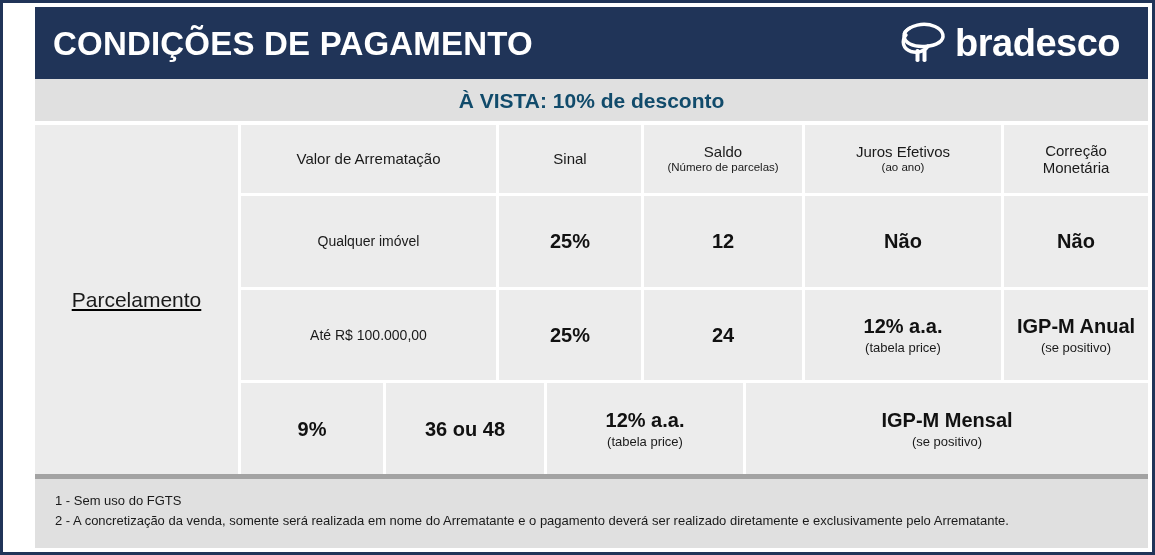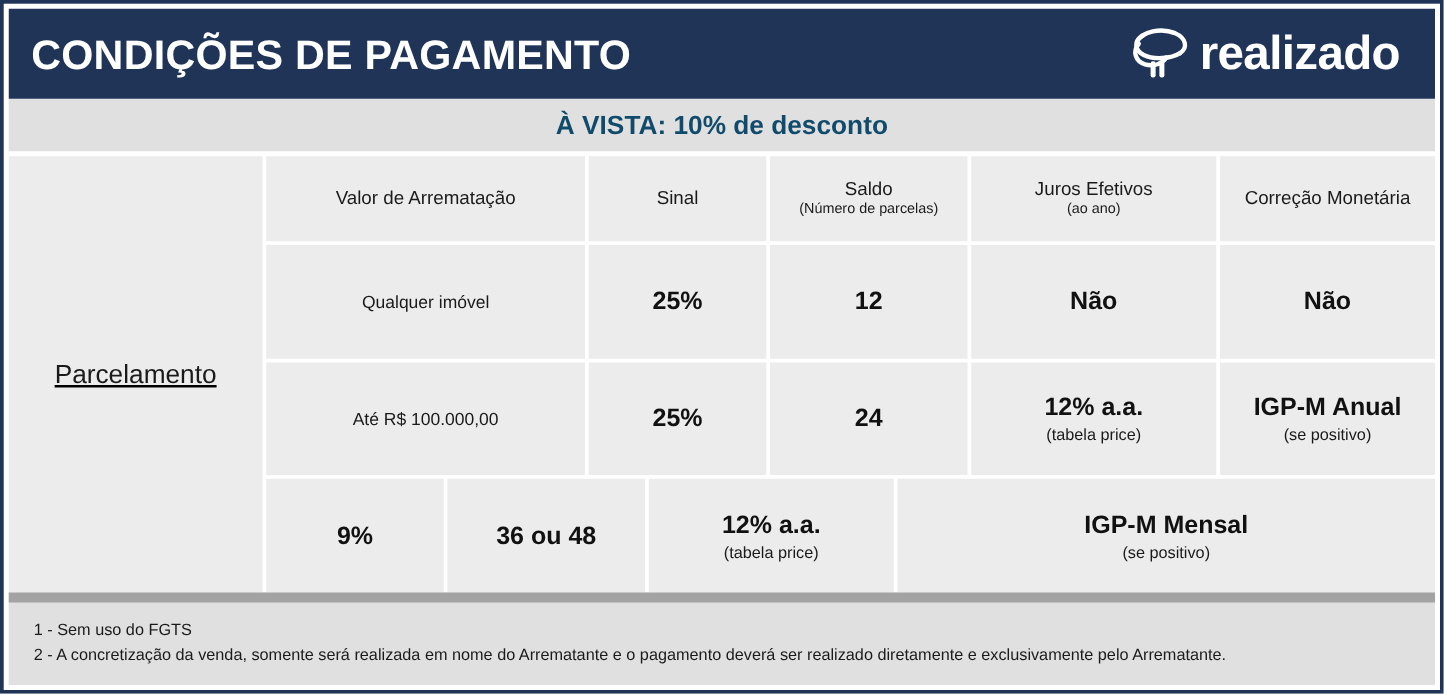--- a/index.html
+++ b/index.html
@@ -21,20 +21,21 @@
     overflow: hidden;
   }
 
   .frame-inner {
     position: absolute;
     left: 0; top: 0; right: 0; bottom: 0;
     box-sizing: border-box;
     border: 4px solid #ffffff;
     display: flex;
     flex-direction: column;
+    padding-left: 28px;
   }
 
   
   .header {
     position: relative;
     height: 72px;
     flex: 0 0 72px;
     background: #203458;
     display: flex;
     align-items: center;
@@ -179,21 +180,21 @@
     color: #1a1a1a;
     line-height: 1.25;
     margin-top: 2px;
     font-weight: normal;
   }
 
   
   .footnotes {
     flex: 0 0 74px;
     background: #e0e0e0;
-    border-top: 8px solid #a3a3a3;
+    border-top: 5px solid #a3a3a3;
     box-sizing: border-box;
     padding: 12px 18px 0 20px;
   }
   .footnote {
     font-size: 13px;
     color: #1a1a1a;
     line-height: 1.55;
     white-space: nowrap;
   }
 </style>
@@ -209,21 +210,21 @@
       <div class="brand">
         <svg class="brand-mark" viewBox="0 0 104 92" aria-hidden="true">
           <g fill="none" stroke="#ffffff" stroke-linecap="round">
             <path d="M17 27 C 26 10, 56 4, 78 13 C 96 21, 99 36, 86 45" stroke-width="7"></path>
             <path d="M86 45 C 72 54, 44 56, 28 48 C 12 40, 12 24, 28 16" stroke-width="7"></path>
             <path d="M20 30 C 10 42, 14 58, 30 63 C 44 67, 58 62, 64 52" stroke-width="7"></path>
           </g>
           <rect x="39" y="58" width="8" height="26" rx="3.5" fill="#ffffff"></rect>
           <rect x="53" y="58" width="8" height="26" rx="3.5" fill="#ffffff"></rect>
         </svg>
-        <div class="brand-word">realizado</div>
+        <div class="brand-word">bradesco</div>
       </div>
     </div>
 
     <div class="subtitle-band">
       <div class="subtitle-text">
         <span class="lead">À VISTA: 10%</span><span class="tail"> de desconto</span>
       </div>
     </div>
 
     <div class="table-area">

